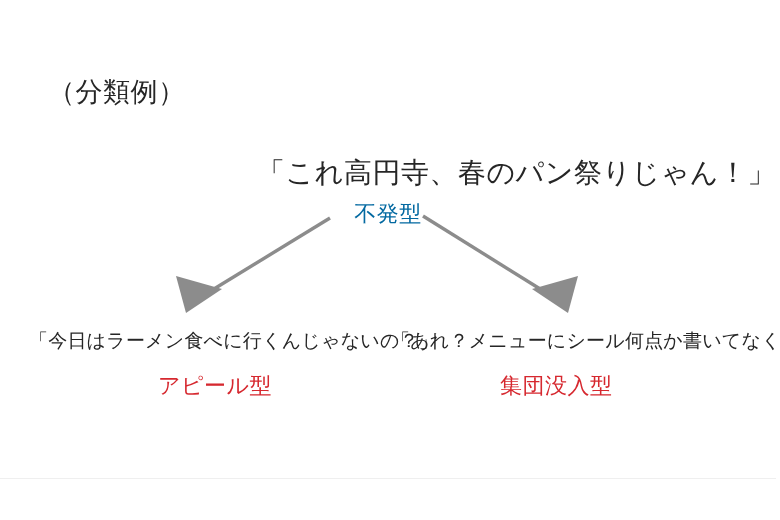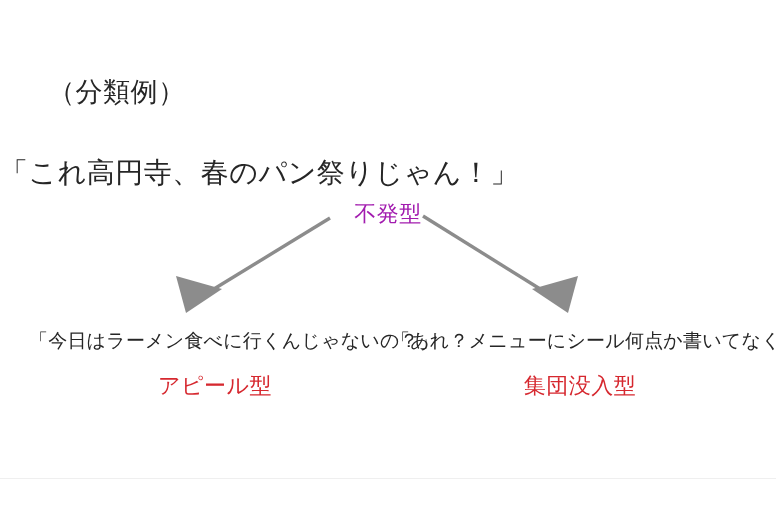--- a/index.html
+++ b/index.html
@@ -31,33 +31,33 @@
     top: 76px;
     font-size: 27px;
     color: #262626;
     letter-spacing: 0.5px;
   }
 
   #root-quote {
     left: 0;
     right: 0;
     top: 155px;
-    text-align: left;
+    text-align: right;
     font-size: 28px;
     color: #262626;
     letter-spacing: 0.5px;
   }
 
   #root-type-label {
     left: 0;
     right: 0;
     top: 200px;
     text-align: center;
     font-size: 22px;
-    color: #a21caf;
+    color: #0369a1;
     letter-spacing: 0.5px;
   }
 
   #left-quote {
     left: 13px;
     top: 329px;
     font-size: 19px;
     color: #262626;
     letter-spacing: 0.2px;
     margin-left: 16px;
@@ -78,21 +78,20 @@
     text-align: right;
     font-size: 22px;
     color: #d6282f;
     letter-spacing: 0.5px;
   }
 
   #right-type-label {
     left: 500px;
     top: 372px;
     width: 160px;
-    text-align: center;
     font-size: 22px;
     color: #d6282f;
     letter-spacing: 0.5px;
   }
 
   
   #arrow-layer {
     position: absolute;
     left: 0;
     top: 0;

